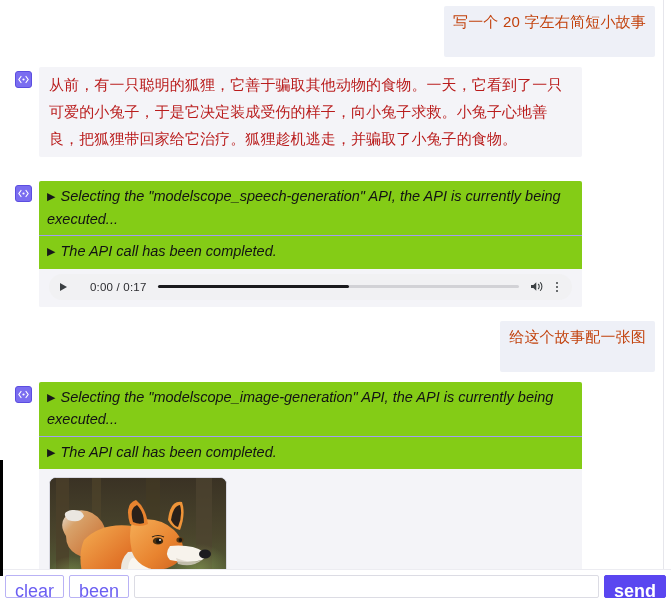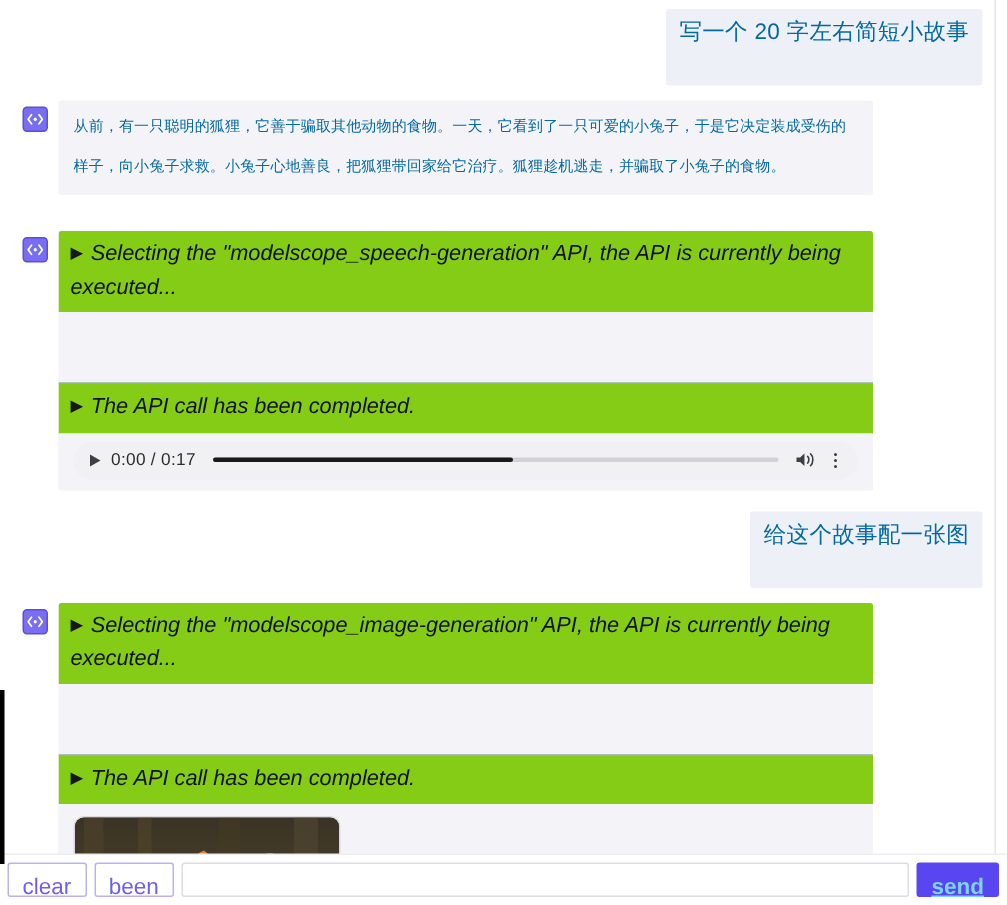--- a/index.html
+++ b/index.html
@@ -44,21 +44,21 @@
 
   
   .row { display: block; width: 100%; padding: 0 8px; }
   .row-user { text-align: right; }
   .row-bot  { display: flex; align-items: flex-start; }
 
   
   .user-bubble {
     display: inline-block;
     background: #eef0f7;
-    color: #0369a1;
+    color: #c2410c;
     font-size: 15px;
     line-height: 22px;
     padding: 5px 9px 24px 9px;
     border-radius: 2px;
     letter-spacing: 0.2px;
     max-width: 540px;
     text-align: right;
     vertical-align: top;
   }
 
@@ -83,37 +83,37 @@
   
   .bot-bubble {
     flex: 1 1 auto;
     max-width: 543px;
     background: #f4f4f8;
     border-radius: 2px;
     padding: 0;
     overflow: hidden;
   }
   .bot-text {
-    font-size: 10px;
+    font-size: 15px;
     line-height: 27px;
-    color: #0369a1;
+    color: #b91c1c;
     padding: 4px 10px 5px 10px;
     letter-spacing: 0.1px;
   }
 
   
   .api-block {
     background: #84cc16;
     color: #121214;
     font-style: italic;
     font-size: 14.5px;
     line-height: 21.5px;
     padding: 5px 8px 5px 8px;
   }
-  .api-block + .api-block { border-top: 1px solid #a29df3; margin-top: 47px; }
+  .api-block + .api-block { border-top: 1px solid #a29df3; }
   .api-block .caret {
     display: inline-block;
     font-style: normal;
     font-size: 11px;
     margin-right: 5px;
     transform: translateY(-1px);
     color: #17171b;
   }
 
   
@@ -134,20 +134,21 @@
     border-bottom: 4.5px solid transparent;
     flex: 0 0 auto;
   }
   .ap-time {
     font-size: 11.5px;
     color: #2c2c30;
     font-family: "Liberation Sans", sans-serif;
     white-space: nowrap;
     flex: 0 0 auto;
     letter-spacing: 0.2px;
+    margin-left: 16px;
   }
   .ap-track {
     position: relative;
     flex: 1 1 auto;
     height: 3px;
     background: #d2d2d6;
     border-radius: 2px;
     margin: 0 4px;
   }
   .ap-progress {
@@ -188,33 +189,32 @@
     gap: 5px;
   }
   .tb-btn {
     height: 23px;
     min-width: 40px;
     padding: 5px 9px;
     border: 1px solid #b9b2f5;
     border-radius: 2px;
     background: #ffffff;
     color: #6b5ef2;
-    font-size: 15px;
+    font-size: 18px;
     line-height: 21px;
     text-align: center;
     cursor: pointer;
     white-space: nowrap;
     font-family: "Liberation Sans", sans-serif;
   }
   .tb-btn.primary {
     background: #5a46f0;
     border-color: #5a46f0;
-    color: #7dd3fc;
+    color: #ffffff;
     font-weight: bold;
-    text-decoration: underline;
   }
   .tb-input {
     flex: 1 1 auto;
     height: 23px;
     border: 1px solid #dcdce4;
     border-radius: 2px;
     background: #ffffff;
     font-size: 13px;
     padding: 0 6px;
     color: #1d1d22;

